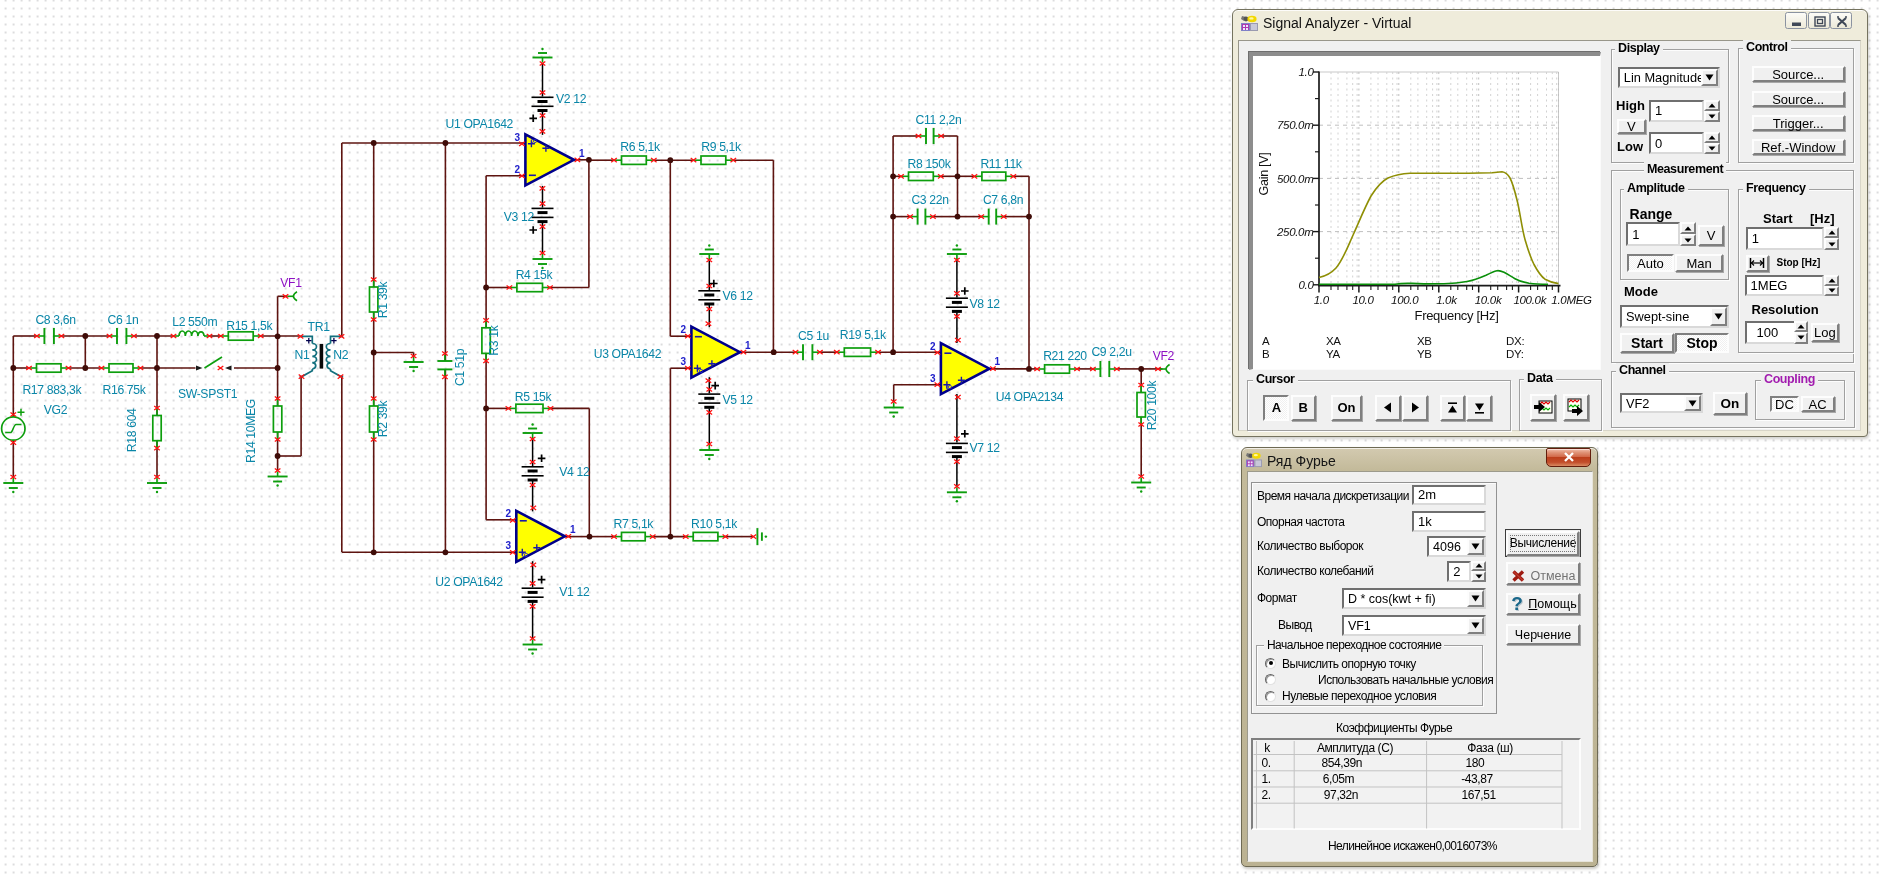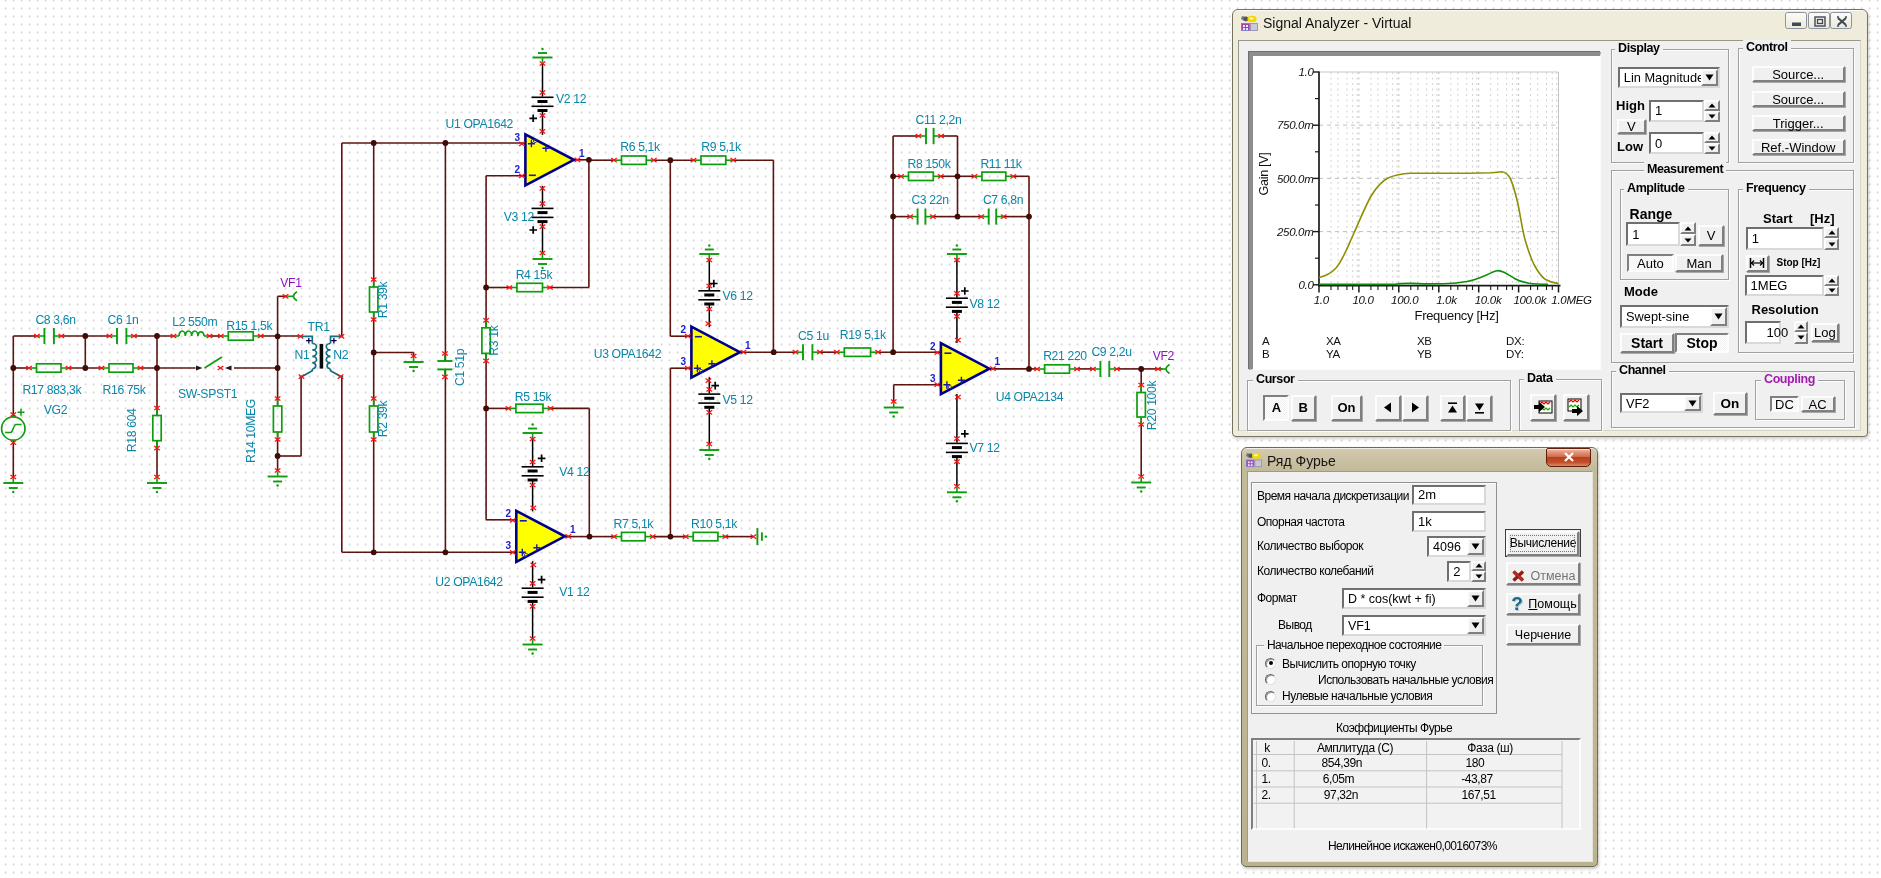--- a/index.html
+++ b/index.html
@@ -817,21 +817,21 @@
 <div style="left:1824.4px;top:275.3px;width:15.099999999999909px;height:10.25px;border:2px solid;border-color:#fdfdfd #7f7f7f #7f7f7f #fdfdfd;background:#f0f0f0;display:flex;align-items:center;justify-content:center;">
     <svg style="position:static" width="8" height="5" viewBox="0 0 8 5">
       <path d="M4,0.5 L7.5,4.5 H0.5 Z" fill="#000"></path>
     </svg>
   </div>
 <div style="left:1824.4px;top:285.55px;width:15.099999999999909px;height:10.25px;border:2px solid;border-color:#fdfdfd #7f7f7f #7f7f7f #fdfdfd;background:#f0f0f0;display:flex;align-items:center;justify-content:center;">
     <svg style="position:static" width="8" height="5" viewBox="0 0 8 5">
       <path d="M4,4.5 L7.5,0.5 H0.5 Z" fill="#000"></path>
     </svg>
   </div>
-<div style="left:1744.6px;top:320.9px;width:36px;height:22.700000000000045px;background:#fff;border:2px solid;border-color:#6f6f6f #d9d9d9 #d9d9d9 #6f6f6f;font-size:13px;color:#000;padding-left:20px;display:flex;align-items:center;">100</div>
+<div style="left:1744.6px;top:320.9px;width:62px;height:22.700000000000045px;background:#fff;border:2px solid;border-color:#6f6f6f #d9d9d9 #d9d9d9 #6f6f6f;font-size:13px;color:#000;padding-left:10px;display:flex;align-items:center;">100</div>
 <div style="left:1793.6px;top:320.9px;width:14.900000000000091px;height:11.350000000000023px;border:2px solid;border-color:#fdfdfd #7f7f7f #7f7f7f #fdfdfd;background:#f0f0f0;display:flex;align-items:center;justify-content:center;">
     <svg style="position:static" width="8" height="5" viewBox="0 0 8 5">
       <path d="M4,0.5 L7.5,4.5 H0.5 Z" fill="#000"></path>
     </svg>
   </div>
 <div style="left:1793.6px;top:332.25px;width:14.900000000000091px;height:11.350000000000023px;border:2px solid;border-color:#fdfdfd #7f7f7f #7f7f7f #fdfdfd;background:#f0f0f0;display:flex;align-items:center;justify-content:center;">
     <svg style="position:static" width="8" height="5" viewBox="0 0 8 5">
       <path d="M4,4.5 L7.5,0.5 H0.5 Z" fill="#000"></path>
     </svg>
   </div>
@@ -924,21 +924,21 @@
   </div>
 <div style="left:1255.5px;top:645.4px;width:227.70000000000005px;height:60.39999999999998px;border:1px solid #a0a0a0;box-shadow:1px 1px 0 #fdfdfd, inset 1px 1px 0 #fdfdfd;"></div>
 <div style="left:1264px;top:638px;background:#f0f0f0;padding:0 3px;font-size:12px;letter-spacing:-0.55px;color:#000;white-space:nowrap;">Начальное переходное состояние</div>
 <div style="left:1265.1px;top:657.5px;width:11px;height:11px;border-radius:50%;background:#fff;border:1px solid;border-color:#636363 #e2e2e2 #e2e2e2 #636363;box-shadow:inset 1px 1px 0 #9e9e9e;">
     <div style="position:absolute;left:2.5px;top:2.5px;width:4px;height:4px;border-radius:50%;background:#000;"></div>
   </div>
 <div style="left:1265.1px;top:674.4px;width:11px;height:11px;border-radius:50%;background:#fff;border:1px solid;border-color:#636363 #e2e2e2 #e2e2e2 #636363;box-shadow:inset 1px 1px 0 #9e9e9e;"></div>
 <div style="left:1265.1px;top:690.6px;width:11px;height:11px;border-radius:50%;background:#fff;border:1px solid;border-color:#636363 #e2e2e2 #e2e2e2 #636363;box-shadow:inset 1px 1px 0 #9e9e9e;"></div>
 <div style="left:1282px;top:655.6px;font-size:12px;letter-spacing:-0.5px;color:#000;line-height:16px;white-space:nowrap;">Вычислить опорную точку</div>
 <div style="left:1282px;top:671.9px;font-size:12px;letter-spacing:-0.5px;color:#000;line-height:16px;white-space:nowrap;margin-left:36px;">Использовать начальные условия</div>
-<div style="left:1282px;top:687.7px;font-size:12px;letter-spacing:-0.5px;color:#000;line-height:16px;white-space:nowrap;">Нулевые начальные условия</div>
+<div style="left:1282px;top:687.7px;font-size:12px;letter-spacing:-0.5px;color:#000;line-height:16px;white-space:nowrap;">Нулевые переходное условия</div>
 <div style="left:1504.8px;top:529.2px;width:76.20000000000005px;height:28.299999999999955px;border:1px solid #3c3c3c;background:#f0f0f0;"></div>
 <div style="left:1506.3px;top:530.7px;width:73.20000000000005px;height:25.299999999999955px;border:2px solid;border-color:#fdfdfd #7f7f7f #7f7f7f #fdfdfd;background:#f0f0f0;box-shadow:1px 1px 0 #a8a8a8;display:flex;align-items:center;justify-content:center;font-size:12px;font-weight:normal;color:#000;">
     <span style="letter-spacing:-0.3px">Вычисление</span>
   </div>
 <div style="left:1510.3px;top:534.7px;width:65.20000000000005px;height:17.299999999999955px;border:1px dotted #777;"></div>
 <div style="left:1506px;top:561.5px;width:74px;height:23.799999999999955px;border:2px solid;border-color:#fdfdfd #7f7f7f #7f7f7f #fdfdfd;background:#f0f0f0;box-shadow:1px 1px 0 #a8a8a8;display:flex;align-items:flex-end;justify-content:center;font-size:12.5px;font-weight:normal;color:#737373;">
     <span style="display:inline-block;margin-right:5px;line-height:0;"><svg style="position:static" width="15" height="14" viewBox="0 0 15 14">
         <path d="M2.5,2.5 L12,11.5 M2.5,11.5 L12,2.5" stroke="#9d1a11" stroke-width="3.4"></path>
         <path d="M2.5,2.5 L12,11.5" stroke="#c0392b" stroke-width="1.2"></path>
       </svg></span>

